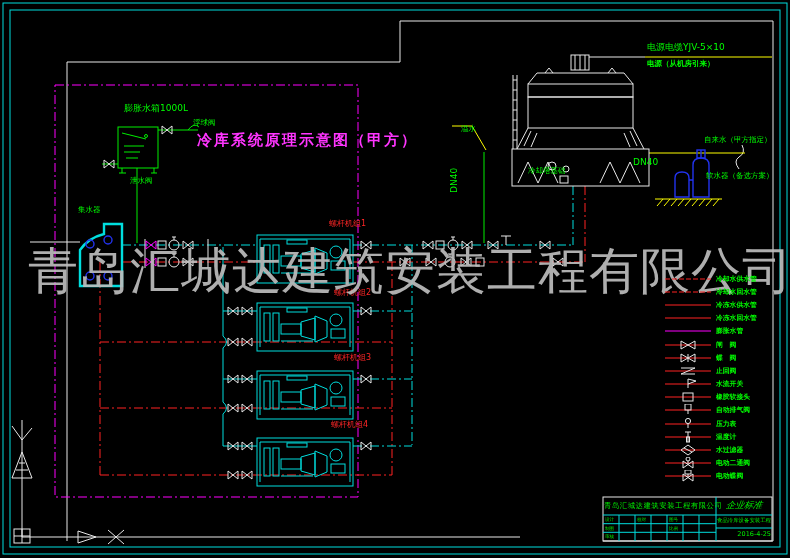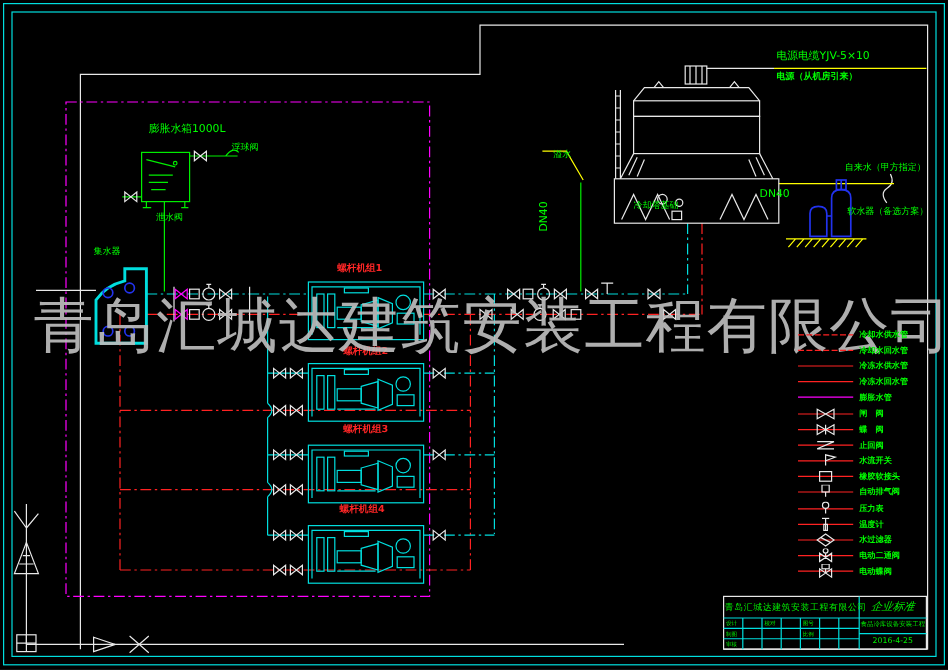--- a/index.html
+++ b/index.html
@@ -11,38 +11,38 @@
   .c{stroke:#00dede;stroke-width:1;}
   .c2{stroke:#00dede;stroke-width:2.4;}
   .r{stroke:#ff2222;stroke-width:1;}
   .m{stroke:#ff00ff;stroke-width:1;}
   .g{stroke:#00ee00;stroke-width:1;}
   .y{stroke:#ffff00;stroke-width:1;}
   .b{stroke:#2233ee;stroke-width:1.4;}
   .dd{stroke-dasharray:9 3 2 3;}
   .lab{position:absolute;color:#00ff00;font-size:7.5px;line-height:1.15;white-space:nowrap;}
   .lab9{font-size:9px;}
-  .red-lab{position:absolute;color:#ff2626;font-size:8px;font-weight:bold;white-space:nowrap;}
+  .red-lab{position:absolute;color:#ff2626;font-size:8px;font-weight:normal;white-space:nowrap;margin-left:48px;}
   #main-title{position:absolute;left:197px;top:131px;color:#ff35ff;font-size:15px;
               font-weight:600;letter-spacing:2px;white-space:nowrap;}
   #watermark{position:absolute;left:28px;top:243px;width:730px;color:#bdbdbd;opacity:.92;
              font-size:50px;line-height:56px;letter-spacing:1px;white-space:nowrap;z-index:30;}
   #dn40v{position:absolute;left:449px;top:193px;transform-origin:0 0;transform:rotate(-90deg);
          width:42px;}
   #legend{position:absolute;left:664px;top:272px;width:124px;z-index:31;}
   .lg-row{display:flex;align-items:center;height:13.2px;}
   .lg-s{width:48px;height:12px;flex:0 0 48px;}
   .lg-t{color:#00ff00;font-size:6.8px;margin-left:4px;white-space:nowrap;font-weight:bold;}
   
   .tb{position:absolute;color:#00ee00;white-space:nowrap;z-index:32;}
   #tb-company{left:604px;top:501px;width:112px;font-size:7.4px;text-align:center;letter-spacing:.5px;}
   #tb-stamp{left:717px;top:499px;width:54px;font-size:9px;font-style:italic;text-align:center;
             transform:skewX(-8deg);}
   #tb-project{left:717px;top:517px;width:54px;font-size:5.4px;text-align:center;}
-  #tb-date{left:717px;top:530px;width:54px;font-size:6.5px;text-align:center;}
+  #tb-date{left:717px;top:530px;width:54px;font-size:6.5px;text-align:right;}
   .tb-cell{font-size:4.6px;}
 </style>
 </head>
 <body>
 
 <div id="sheet">
 
   <svg id="cad" width="790" height="558" viewBox="0 0 790 558">
     <defs>
       <g id="vw">
@@ -278,20 +278,21 @@
 
     <g>
       <rect class="w" x="603" y="497" width="169" height="44"></rect>
       <path class="c" d="M603,515 H772 M716,497 V541 M716,528 H772
                         M619,515 V541 M635,515 V541 M651,515 V541 M667,515 V541 M683,515 V541 M699,515 V541
                         M603,523.7 H716 M603,532.3 H716"></path>
     </g>
   </svg>
 
   <div id="watermark">青岛汇城达建筑安装工程有限公司</div>
+  <div id="main-title">冷库系统原理示意图（甲方）</div>
 
   <div class="lab lab9" style="left:108px;top:103px;margin-left:16px;">膨胀水箱1000L</div>
   <div class="lab" style="left:193px;top:119px;">浮球阀</div>
   <div class="lab" style="left:84px;top:177px;margin-left:46px;">泄水阀</div>
   <div class="lab" style="left:78px;top:206px;">集水器</div>
   <div class="lab" style="left:461px;top:109px;margin-top:16px;">溢水</div>
   <div class="lab lab9" id="dn40v">DN40</div>
   <div class="lab lab9" style="left:633px;top:157px;">DN40</div>
   <div class="lab" style="left:528px;top:167px;text-align:center;">冷却塔基础</div>
   <div class="lab lab9" style="left:647px;top:42px;text-align:center;">电源电缆YJV-5×10</div>

